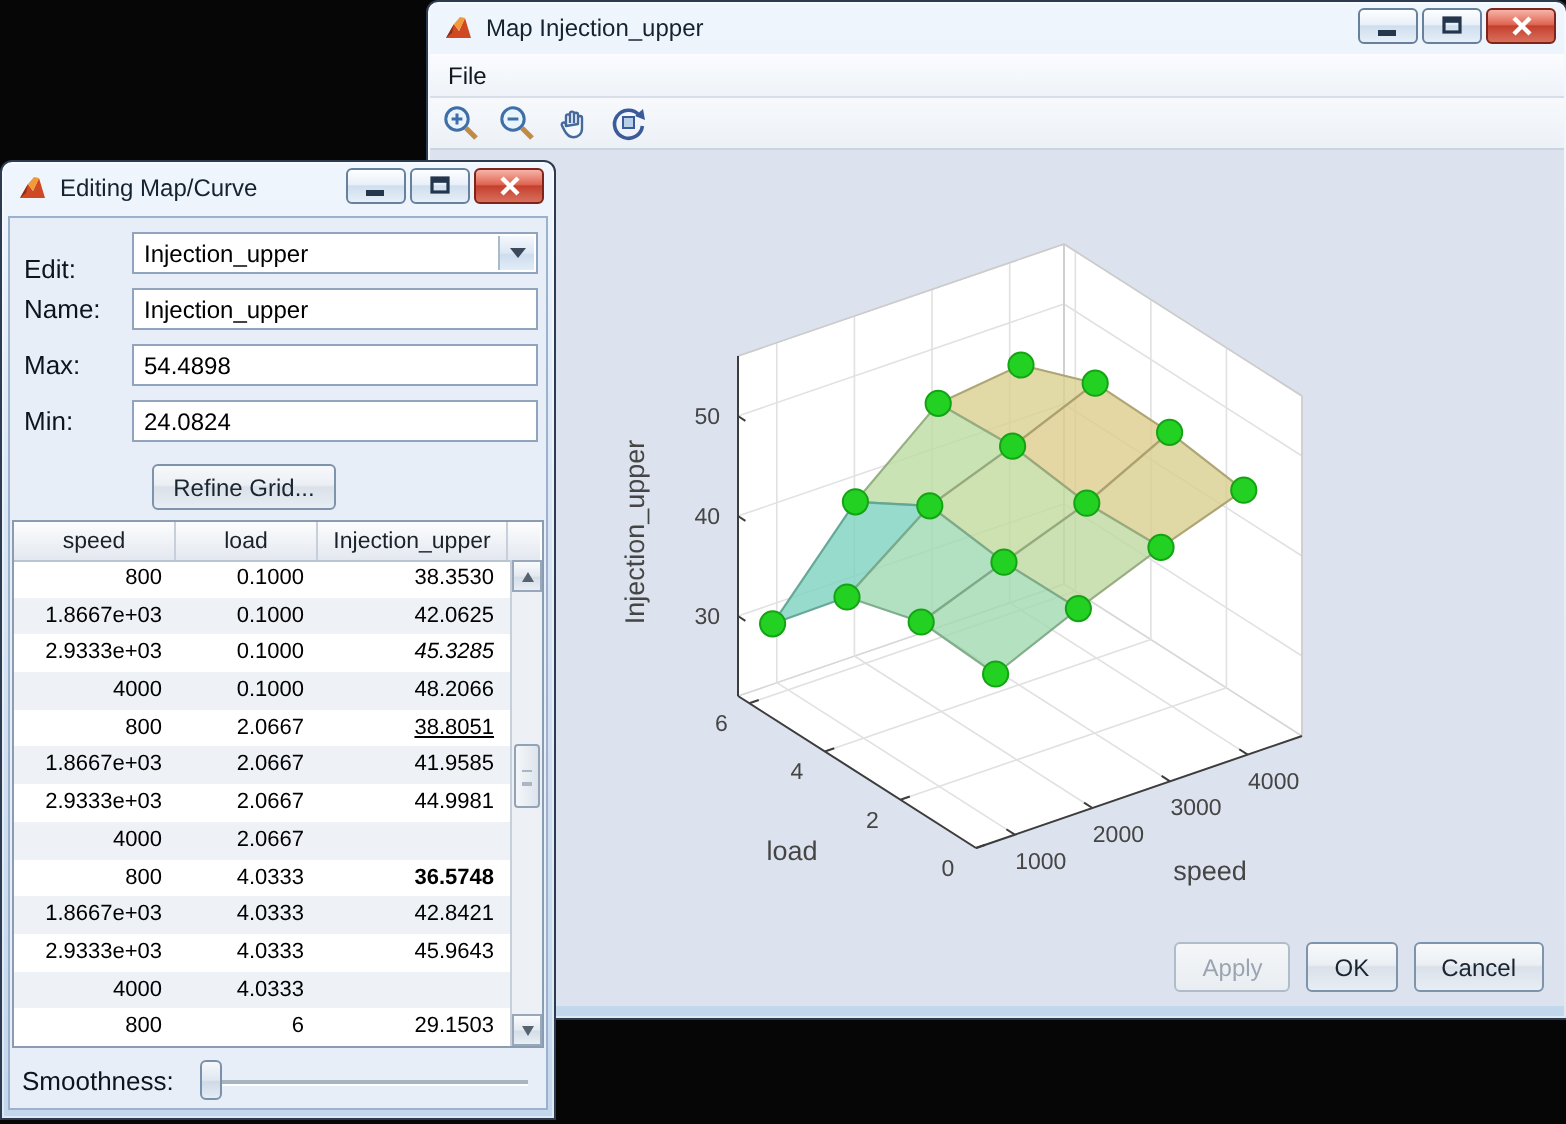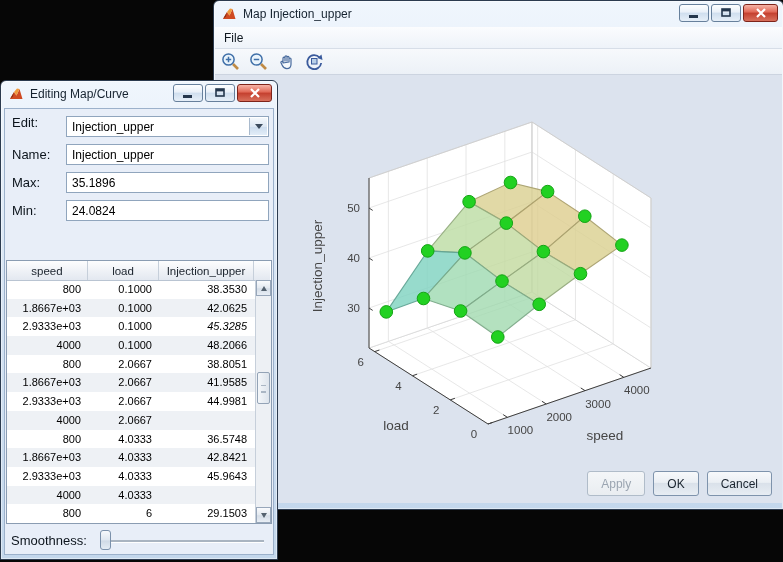--- a/index.html
+++ b/index.html
@@ -291,43 +291,44 @@
       <div class="win-btn close">
         <svg width="10" height="10" viewBox="0 0 10 10">
             <path d="M1 1 L9 9 M9 1 L1 9" stroke="#fff" stroke-width="2.2"></path>
           </svg>
       </div>
     </div>
   </div>
 
   <div class="ew-content">
 
-    <span class="fld-label" style="top:6px">Edit:</span>
+    <span class="fld-label" style="top:18px">Edit:</span>
     <div class="text-field" style="top:7px">
       <span>Injection_upper</span>
       <span class="combo-arrow-btn">
         <span class="combo-arrow"></span>
       </span>
     </div>
 
     <span class="fld-label" style="top:38px">Name:</span>
     <div class="text-field" style="top:35px">
       <span>Injection_upper</span>
     </div>
 
     <span class="fld-label" style="top:66px">Max:</span>
     <div class="text-field" style="top:63px">
-      <span>35.1896</span>
+      <span>54.4898</span>
     </div>
 
     <span class="fld-label" style="top:94px">Min:</span>
     <div class="text-field" style="top:91px">
       <span>24.0824</span>
     </div>
 
+    <div class="mini-btn" style="left:71px;top:123px;width:92px">Refine Grid...</div>
 
     <div class="data-table">
       <div class="tbl-head" id="tbl-head">
           <div class="hcell" style="width: 81px;">speed</div>
           <div class="hcell" style="width: 71px;">load</div>
           <div class="hcell" style="width: 95px;">Injection_upper</div>
           <div class="hcell" style="width: 16px; border-right: none;"></div>
         </div>
       <div class="tbl-body" id="tbl-body">
           <div class="trow">
@@ -346,40 +347,40 @@
             <div class="cell" style="width: 95px; font-style: italic;">45.3285</div>
           </div>
           <div class="trow even">
             <div class="cell" style="width: 81px;">4000</div>
             <div class="cell" style="width: 71px;">0.1000</div>
             <div class="cell" style="width: 95px;">48.2066</div>
           </div>
           <div class="trow">
             <div class="cell" style="width: 81px;">800</div>
             <div class="cell" style="width: 71px;">2.0667</div>
-            <div class="cell" style="width: 95px;">38.8051</div>
+            <div class="cell" style="width: 95px; text-decoration: underline;">38.8051</div>
           </div>
           <div class="trow even">
             <div class="cell" style="width: 81px;">1.8667e+03</div>
             <div class="cell" style="width: 71px;">2.0667</div>
             <div class="cell" style="width: 95px;">41.9585</div>
           </div>
           <div class="trow">
             <div class="cell" style="width: 81px;">2.9333e+03</div>
             <div class="cell" style="width: 71px;">2.0667</div>
             <div class="cell" style="width: 95px;">44.9981</div>
           </div>
           <div class="trow even">
             <div class="cell" style="width: 81px;">4000</div>
             <div class="cell" style="width: 71px;">2.0667</div>
           </div>
           <div class="trow">
             <div class="cell" style="width: 81px;">800</div>
             <div class="cell" style="width: 71px;">4.0333</div>
-            <div class="cell" style="width: 95px;">36.5748</div>
+            <div class="cell" style="width: 95px; font-weight: bold;">36.5748</div>
           </div>
           <div class="trow even">
             <div class="cell" style="width: 81px;">1.8667e+03</div>
             <div class="cell" style="width: 71px;">4.0333</div>
             <div class="cell" style="width: 95px;">42.8421</div>
           </div>
           <div class="trow">
             <div class="cell" style="width: 81px;">2.9333e+03</div>
             <div class="cell" style="width: 71px;">4.0333</div>
             <div class="cell" style="width: 95px;">45.9643</div>

